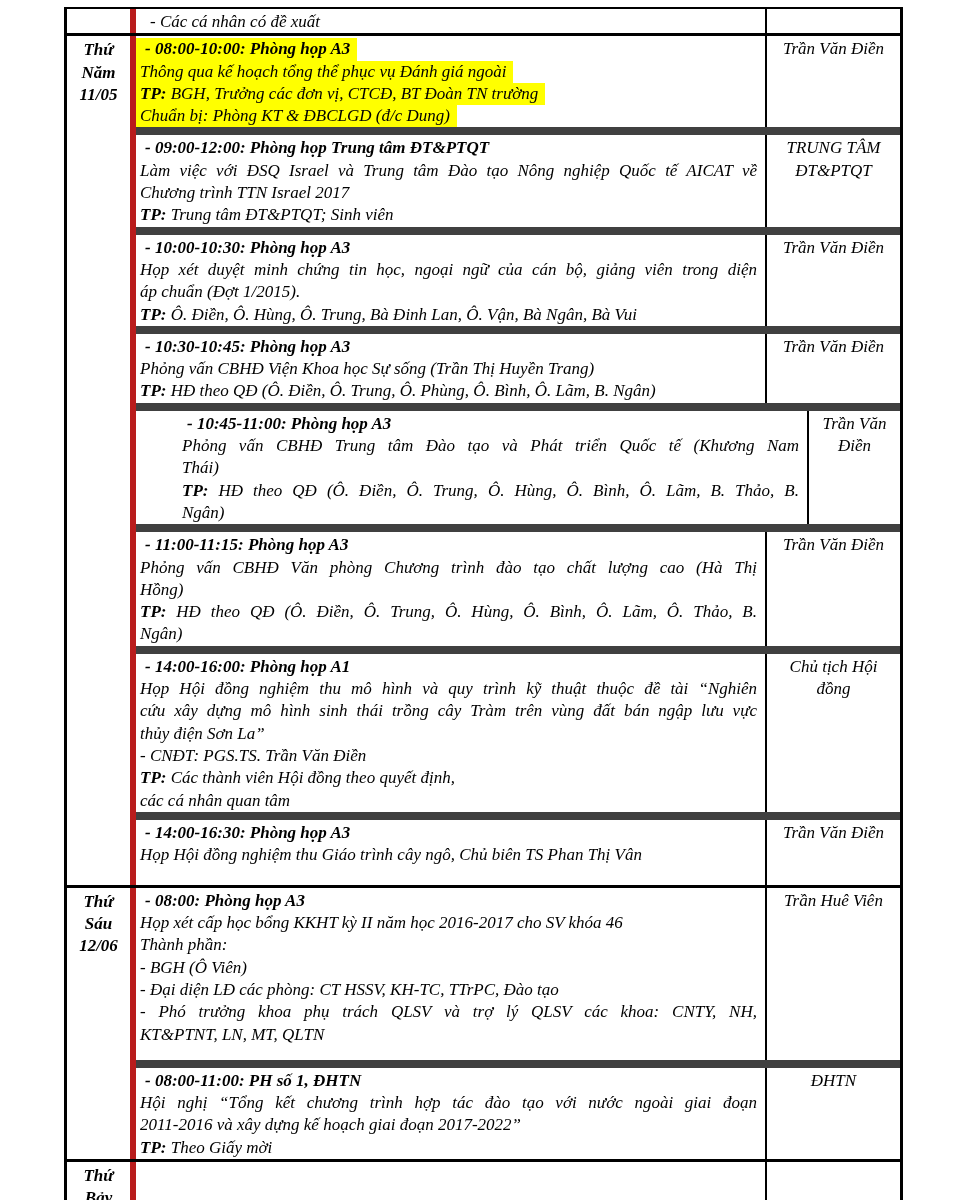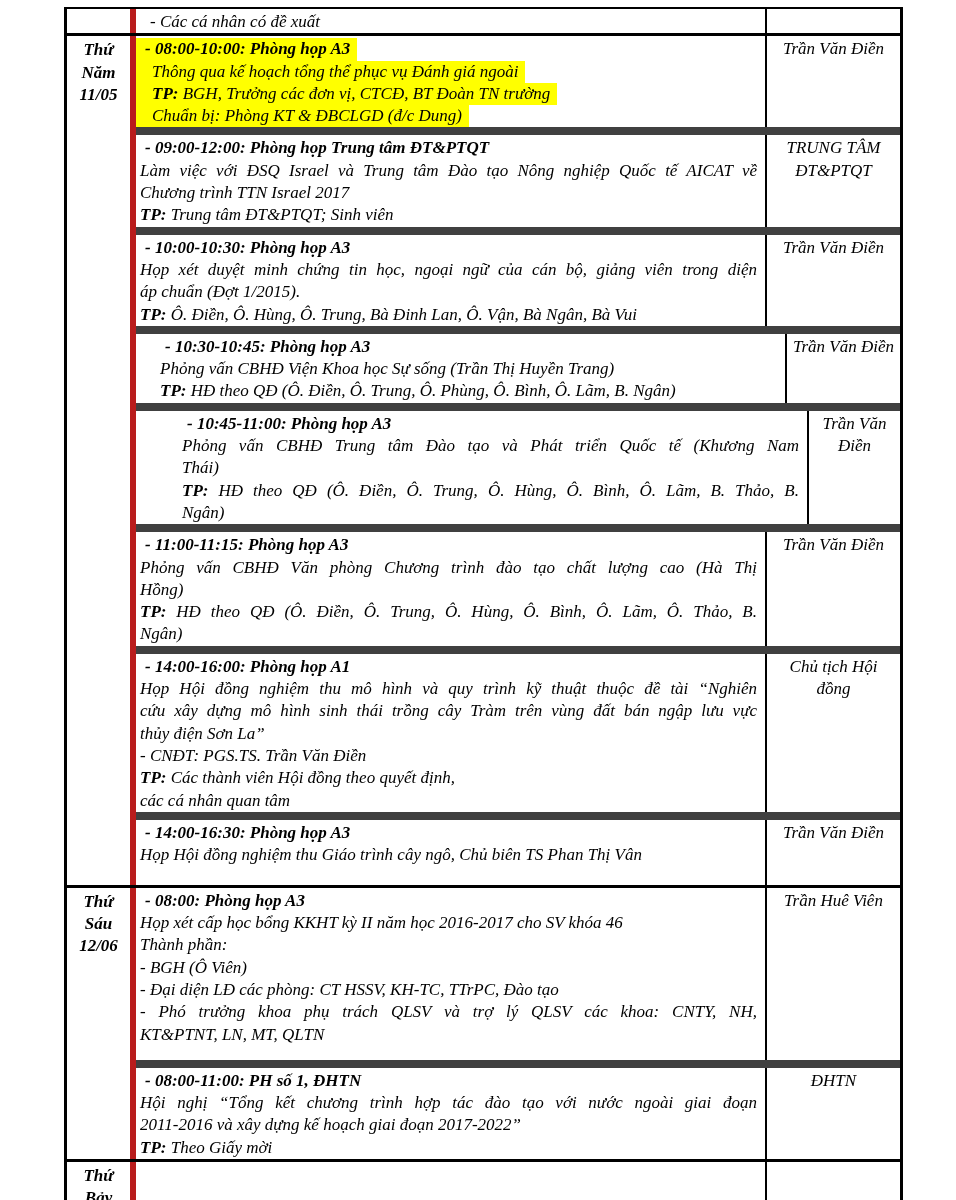--- a/index.html
+++ b/index.html
@@ -38,21 +38,21 @@
   .person-cell {
     flex: 1; text-align: center;
     padding: 2px 4px 0 4px; box-sizing: border-box; min-width: 0;
   }
   .line { min-height: 22.3px; }
   .line.hd { padding-left: 5px; font-weight: bold; }
   .line.j { text-align: justify; text-align-last: justify; }
   .line.hl {
     background: var(--hl, #ffff00);
     width: max-content; max-width: 100%;
-    margin-left: -4px; padding-left: 16px; padding-right: 7px;
+    margin-left: -4px; padding-left: 4px; padding-right: 7px;
     box-sizing: border-box;
   }
   .line.hd.hl { padding-left: 9px; }
   .seg.b { font-weight: bold; }
   .pr-line { padding-left: 10px; }
 </style>
 </head>
 <body>
 
 <div class="page">
@@ -101,21 +101,21 @@
             <div class="event-cell">
               <div class="line hd"><span class="seg b">- 10:00-10:30: Phòng họp A3</span></div>
               <div class="line j"><span class="seg">Họp xét duyệt minh chứng tin học, ngoại ngữ của cán bộ, giảng viên trong diện</span></div>
               <div class="line"><span class="seg">áp chuẩn (Đợt 1/2015).</span></div>
               <div class="line"><span class="seg b">TP:</span><span class="seg"> Ô. Điền, Ô. Hùng, Ô. Trung, Bà Đinh Lan, Ô. Vận, Bà Ngân, Bà Vui</span></div>
             </div>
             <div class="person-cell">
               <div class="person-name">Trần Văn Điền</div>
             </div>
           </div>
-          <div class="ev-row" style="min-height: 70px; padding-left: 20px;">
+          <div class="ev-row" style="min-height: 70px;">
             <div class="event-cell">
               <div class="line hd"><span class="seg b">- 10:30-10:45: Phòng họp A3</span></div>
               <div class="line"><span class="seg">Phỏng vấn CBHĐ Viện Khoa học Sự sống (Trần Thị Huyền Trang)</span></div>
               <div class="line"><span class="seg b">TP:</span><span class="seg"> HĐ theo QĐ (Ô. Điền, Ô. Trung, Ô. Phùng, Ô. Bình, Ô. Lãm, B. Ngân)</span></div>
             </div>
             <div class="person-cell">
               <div class="person-name">Trần Văn Điền</div>
             </div>
           </div>
           <div class="ev-row" style="min-height: 112px; padding-left: 42px;">

